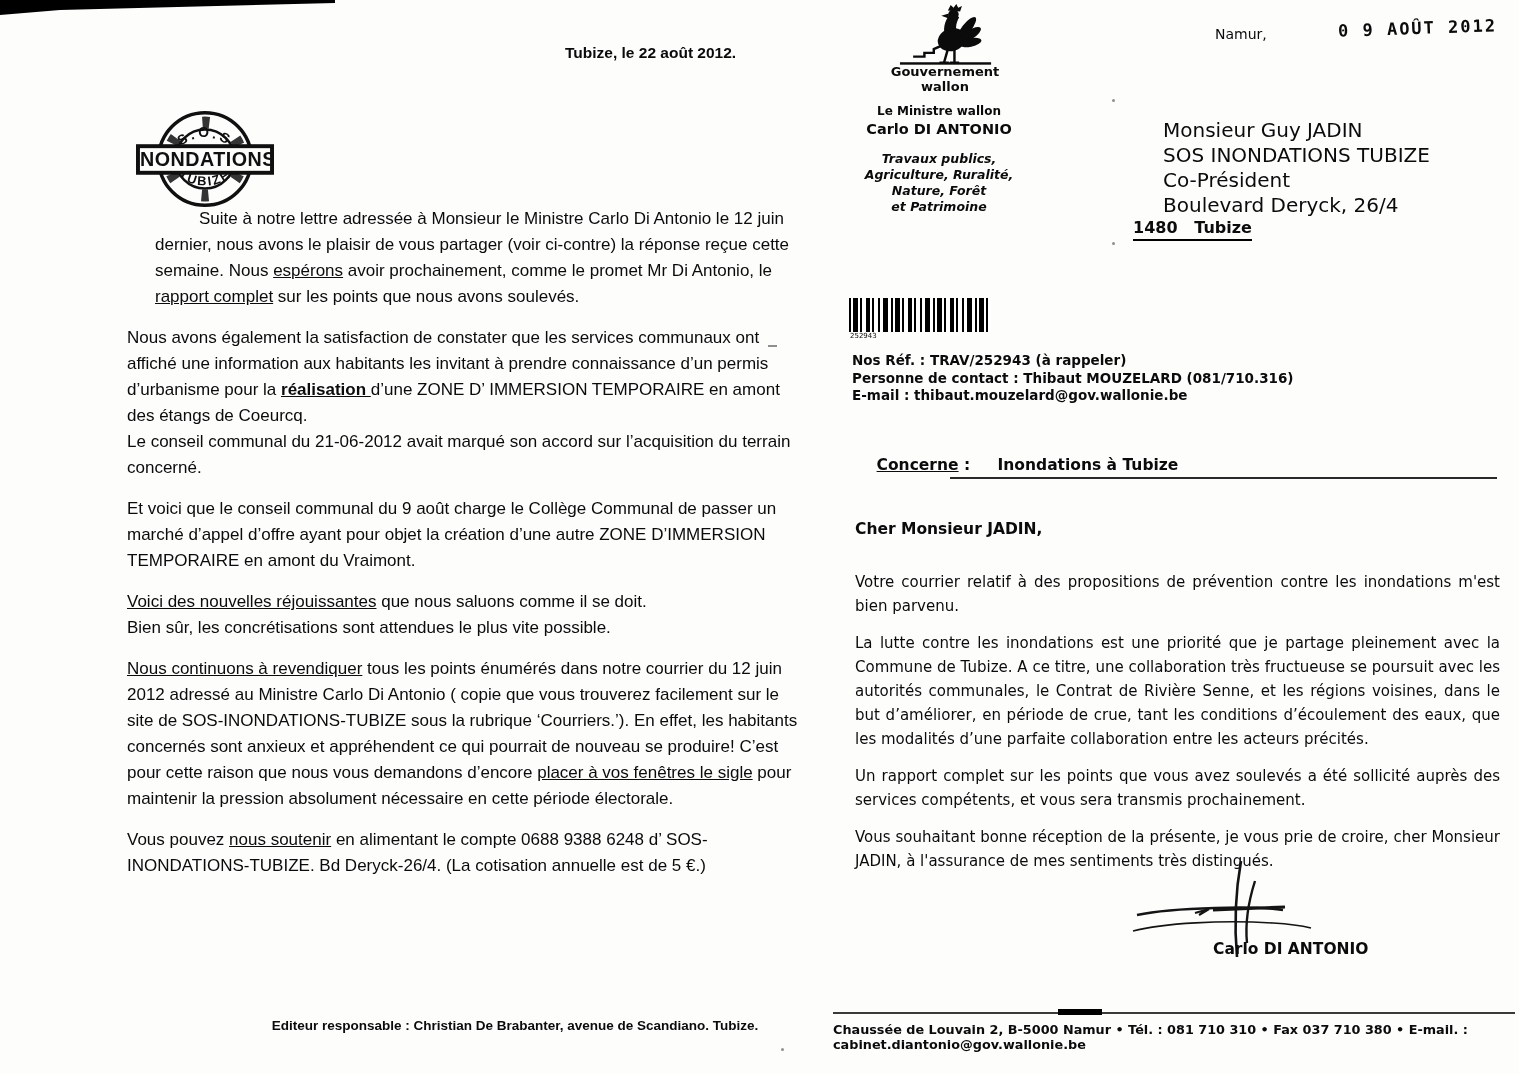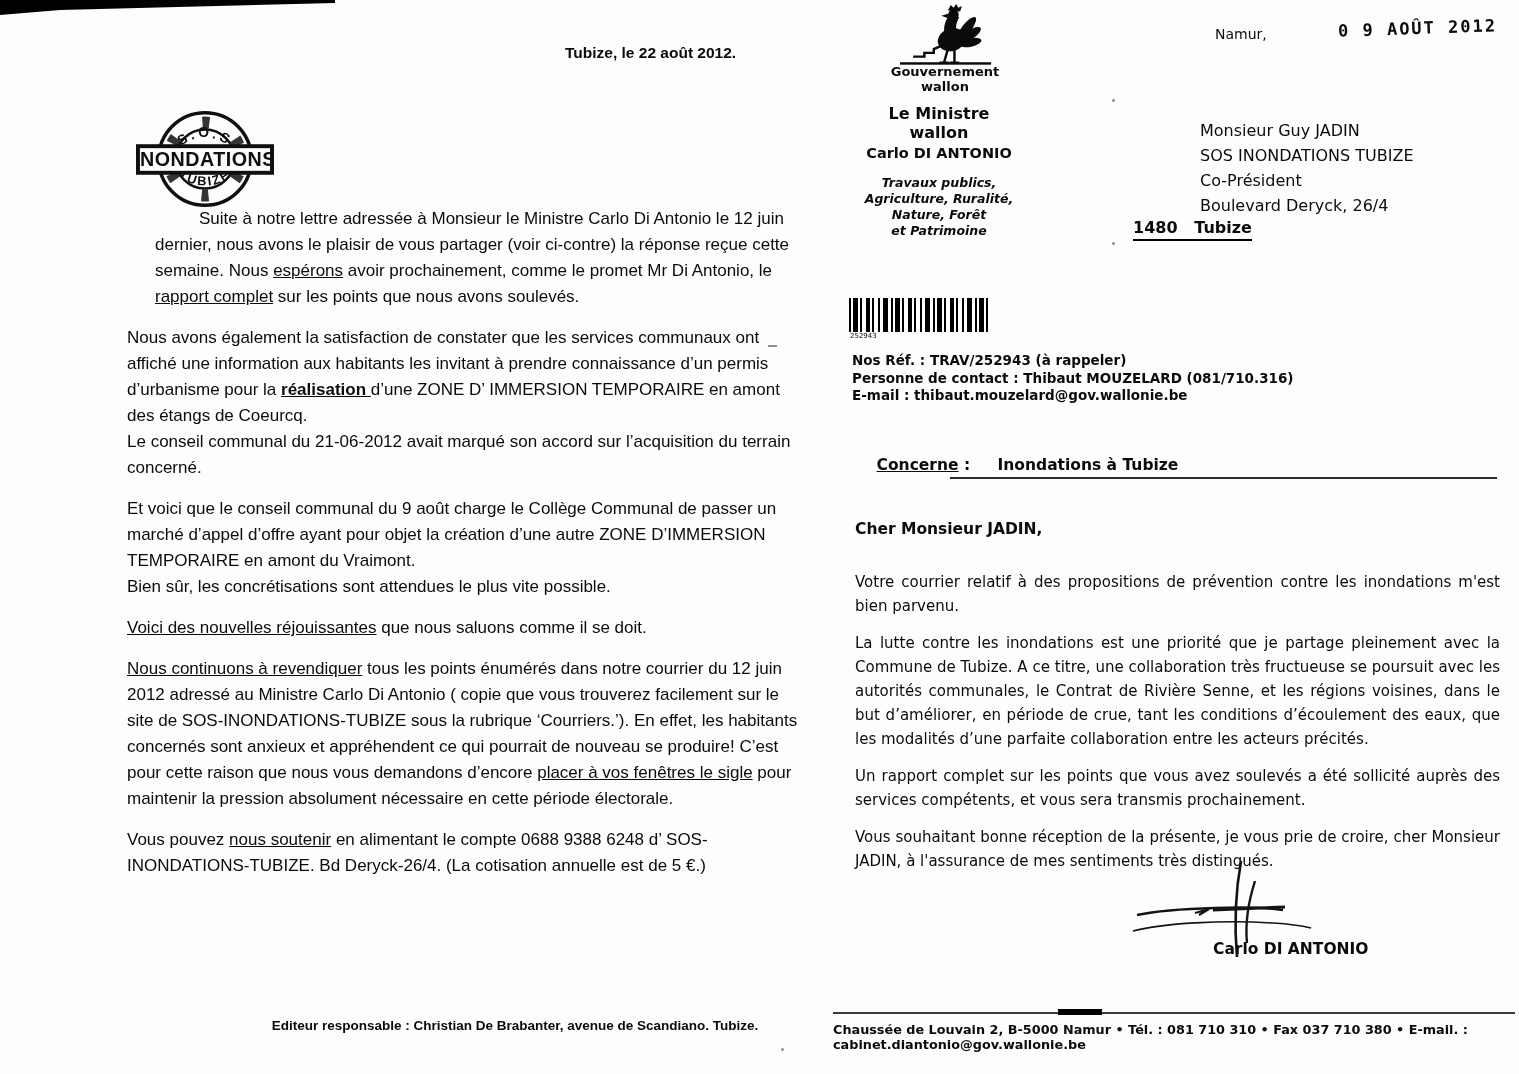--- a/index.html
+++ b/index.html
@@ -31,24 +31,24 @@
 
   
   .r{font-family:"DejaVu Sans",sans-serif;}
   .rooster{position:absolute;left:898px;top:4px;}
   .gov-label{position:absolute;left:880px;top:64px;width:130px;text-align:center;
     font-size:13px;font-weight:700;}
   .r-place{position:absolute;left:1215px;top:26px;font-size:14px;}
   .r-stamp{position:absolute;left:1338px;top:18px;font-family:"DejaVu Sans Mono",monospace;
     font-weight:bold;font-size:17px;letter-spacing:2px;transform:rotate(-2deg);}
   .minister{position:absolute;left:858px;top:104px;width:162px;text-align:center;}
-  .minister .m-title{font-size:16px;font-weight:600;}
+  .minister .m-title{font-size:12px;font-weight:600;}
   .minister .m-name{font-size:14.5px;font-weight:bold;margin-top:3px;}
   .minister .m-portfolio{margin-top:14px;font-style:italic;font-weight:bold;font-size:12.5px;line-height:16px;}
-  .addressee{position:absolute;left:1200px;top:118px;font-size:16px;line-height:25px;}
+  .addressee{position:absolute;left:1163px;top:118px;font-size:20px;line-height:25px;}
   .addressee-city{position:absolute;left:1133px;top:218px;font-size:16px;font-weight:bold;
     white-space:pre;border-bottom:2px solid #000;padding-bottom:2px;}
   .barcode{position:absolute;left:849px;top:298px;width:142px;height:34px;
     background:repeating-linear-gradient(90deg,#000 0 2px,#fff 2px 4px,#000 4px 9px,#fff 9px 11px,
       #000 11px 13px,#fff 13px 17px,#000 17px 21px,#fff 21px 23px,#000 23px 25px,#fff 25px 29px,
       #000 29px 31px,#fff 31px 34px,#000 34px 39px,#fff 39px 42px);}
   .barcode-number{position:absolute;left:850px;top:332px;font-size:7px;letter-spacing:0;}
   .refs{position:absolute;left:852px;top:352px;font-size:13.5px;line-height:17.5px;font-weight:600;}
   .subject{position:absolute;left:855px;top:438px;font-size:15.5px;font-weight:bold;white-space:pre;}
   .subject .subject-label{text-decoration:underline;text-align:right;}
@@ -93,22 +93,22 @@
       <rect x="2" y="43" width="136" height="27" fill="#fdfdfc" stroke="#101010" stroke-width="4"></rect>
       <text x="70" y="63" text-anchor="middle" font-family="Liberation Sans, sans-serif" font-size="20" font-weight="bold" letter-spacing="0.5" fill="#101010">INONDATIONS</text>
     </svg>
   </div>
 
   <div class="l-body">
       <p class="para indent"><span>Suite à notre lettre adressée à Monsieur le Ministre Carlo Di Antonio le 12 juin dernier, nous avons le plaisir de vous partager (voir ci-contre) la réponse reçue cette semaine. Nous </span><span class="u">espérons</span><span> avoir prochainement, comme le promet Mr Di Antonio, le </span><span class="u">rapport complet</span><span> sur les points que nous avons soulevés.</span></p>
       <p class="para gap"><span>Nous avons également la satisfaction de constater que les services communaux ont affiché une information aux habitants les invitant à prendre connaissance d’un permis d’urbanisme pour la </span><span class="bu">réalisation </span><span>d’une ZONE D’ IMMERSION TEMPORAIRE en amont des étangs de Coeurcq.</span></p>
       <p class="para"><span>Le conseil communal du 21-06-2012 avait marqué son accord sur l’acquisition du terrain concerné.</span></p>
       <p class="para gap"><span>Et voici que le conseil communal du 9 août charge le Collège Communal de passer un marché d’appel d’offre ayant pour objet la création d’une autre ZONE D’IMMERSION TEMPORAIRE en amont du Vraimont.</span></p>
+      <p class="para gap"><span class="u">Voici des nouvelles réjouissantes</span><span> que nous saluons comme il se doit.</span></p>
       <p class="para"><span>Bien sûr, les concrétisations sont attendues le plus vite possible.</span></p>
-      <p class="para gap"><span class="u">Voici des nouvelles réjouissantes</span><span> que nous saluons comme il se doit.</span></p>
       <p class="para gap"><span class="u">Nous continuons à revendiquer</span><span> tous les points énumérés dans notre courrier du 12 juin 2012 adressé au Ministre Carlo Di Antonio  ( copie que vous trouverez facilement sur le site de SOS-INONDATIONS-TUBIZE sous la rubrique ‘Courriers.’). En effet, les habitants concernés sont anxieux et appréhendent ce qui pourrait de nouveau se produire! C’est pour cette raison que nous vous demandons d’encore </span><span class="u">placer à vos fenêtres le sigle</span><span> pour maintenir la pression absolument nécessaire en cette période électorale.</span></p>
       <p class="para gap"><span>Vous pouvez </span><span class="u">nous soutenir</span><span> en alimentant le compte 0688 9388 6248 d’ SOS-INONDATIONS-TUBIZE.   Bd Deryck-26/4. (La cotisation annuelle est de 5 €.)</span></p>
     </div>
 
   <div class="l-footer">Editeur responsable : Christian De Brabanter, avenue de Scandiano. Tubize.</div>
 
   <div class="rooster">
     <svg width="96" height="62" viewBox="0 0 100 66" fill="#0b0b0b">
 
       <path d="M52,7 l3,-6 3,3 3,-4 2,4 4,-2 -2,6 z"></path>

